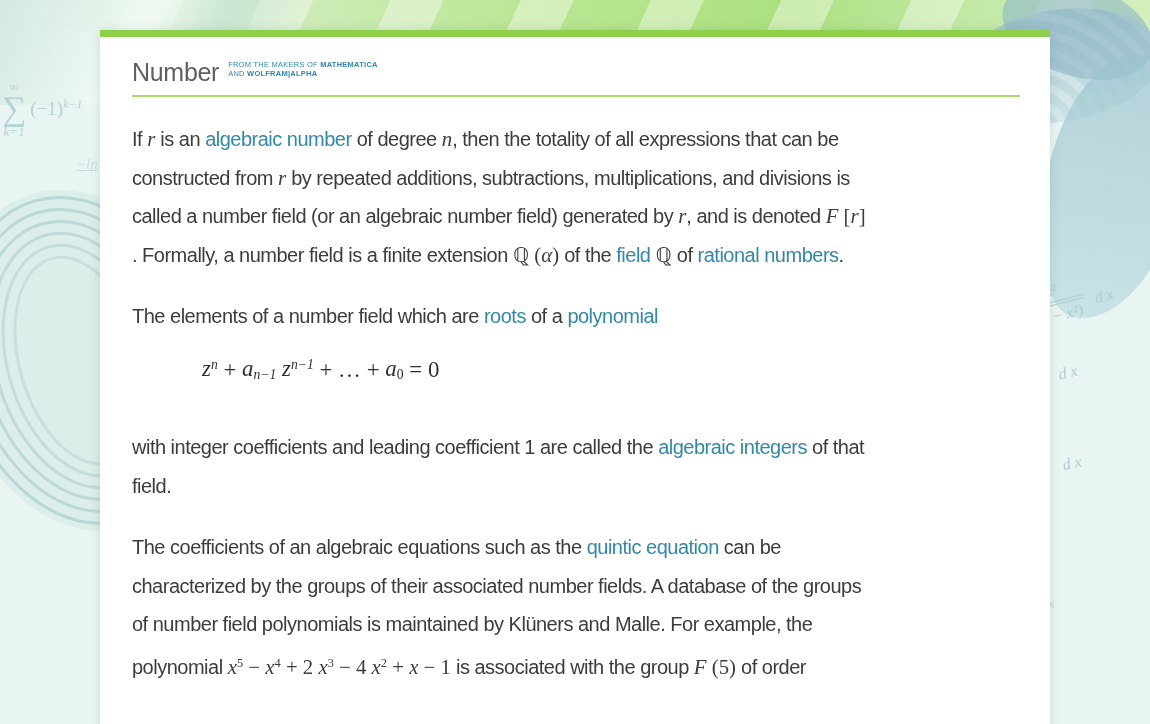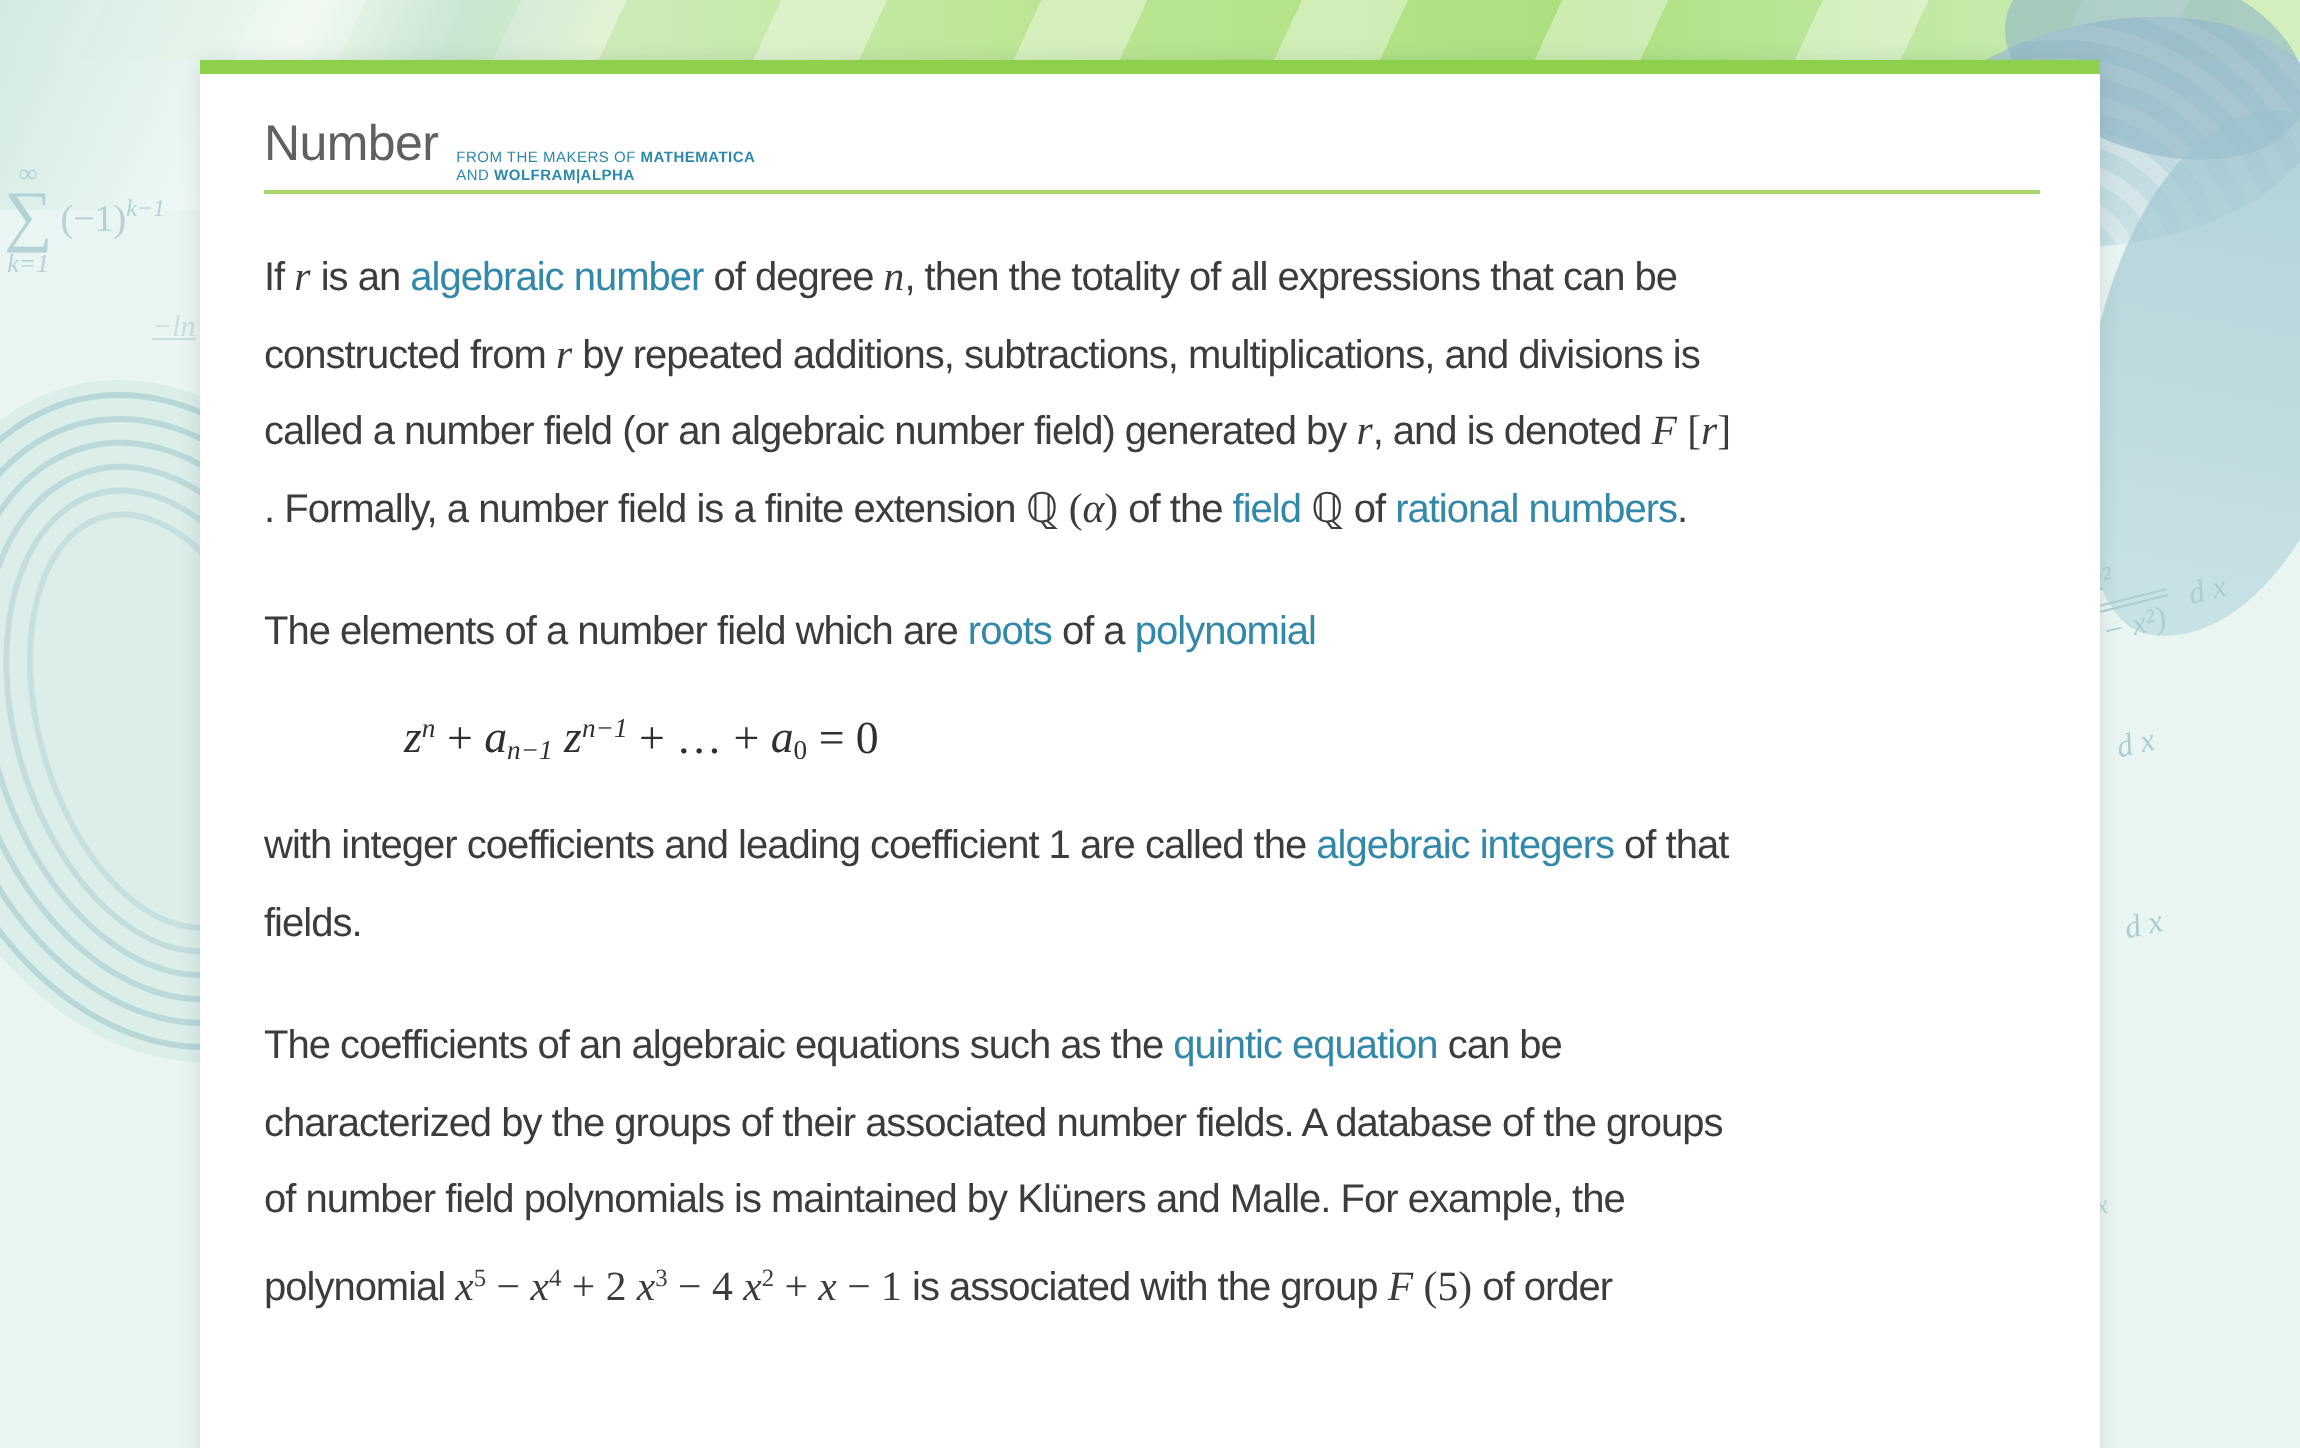--- a/index.html
+++ b/index.html
@@ -61,31 +61,31 @@
   .logo-row{display:flex;align-items:flex-start;margin-top:21px;height:32px;}
   .logo-wolfram{font-size:25px;color:#606060;letter-spacing:-.3px;}
   .logo-mw{font-size:25px;color:#2d89a9;font-weight:700;letter-spacing:-.3px;margin-left:7px;display:flex;align-items:center;}
   .globe{display:inline-block;width:19px;height:19px;border-radius:50%;margin:3px 1px 0 1px;
     background:
       linear-gradient(rgba(255,255,255,.9),rgba(255,255,255,.9)) 50% 35%/100% 1.5px no-repeat,
       linear-gradient(rgba(255,255,255,.9),rgba(255,255,255,.9)) 50% 65%/100% 1.5px no-repeat,
       linear-gradient(rgba(255,255,255,.9),rgba(255,255,255,.9)) 50% 50%/1.5px 100% no-repeat,
       radial-gradient(circle at 50% 50%, #2d89a9 0 60%, #23708c 100%);
     box-shadow:inset 0 0 0 1.5px #2d89a9;}
-  .tagline{margin-left:9px;margin-top:16px;font-size:7.5px;line-height:9px;color:#2d89a9;
+  .tagline{margin-left:9px;margin-top:2px;font-size:7.5px;line-height:9px;color:#2d89a9;
     letter-spacing:.25px;text-transform:uppercase;white-space:nowrap;}
   .tagline b{font-weight:700;}
   
   .page-title{margin:4px 0 0 0;font-size:45px;line-height:52px;font-weight:600;
     color:#3b7e96;letter-spacing:-.5px;}
   .title-rule{border:none;border-top:2px solid #a9d96c;margin:5px 0 0 0;}
   
   .article{color:#3c3c3c;font-size:20px;letter-spacing:-.5px;line-height:38.5px;}
   .article p{margin:23px 0 0 0;}
-  .article p.tight{margin-top:8px;}
+  .article p.tight{margin-top:32px;}
   a.wlink{color:#3288a8;text-decoration:none;cursor:pointer;}
   .mi{font-family:"Liberation Serif",serif;font-style:italic;font-size:1.04em;letter-spacing:0;}
   .mn{font-family:"Liberation Serif",serif;font-style:normal;font-size:1.04em;letter-spacing:0;}
   .m sup,.m sub{font-size:.62em;}
   .m sup{vertical-align:.55em;} .m sub{vertical-align:-.25em;}
   .equation{margin:8px 0 2px 70px;font-size:22px;line-height:42px;letter-spacing:0;color:#2f2f2f;}
 </style>
 </head>
 <body>
 
@@ -158,17 +158,17 @@
       <span>and </span><b>Wolfram|Alpha</b>
     </span>
   </div>
 
   <hr class="title-rule">
 
   <div class="article">
     <p><span class="tx">If </span><span class="mi m">r</span><span class="tx"> is an </span><a href="#" class="wlink">algebraic number</a><span class="tx"> of degree </span><span class="mi m">n</span><span class="tx">, then the totality of all expressions that can be</span><br><span class="tx">constructed from </span><span class="mi m">r</span><span class="tx"> by repeated additions, subtractions, multiplications, and divisions is</span><br><span class="tx">called a number field (or an algebraic number field) generated by </span><span class="mi m">r</span><span class="tx">, and is denoted </span><span class="mi m">F</span><span class="mn m"> [</span><span class="mi m">r</span><span class="mn m">]</span><br><span class="tx">. Formally, a number field is a finite extension </span><span class="mn m">ℚ (</span><span class="mi m">α</span><span class="mn m">)</span><span class="tx"> of the </span><a href="#" class="wlink">field</a><span class="tx"> </span><span class="mn m">ℚ</span><span class="tx"> of </span><a href="#" class="wlink">rational numbers</a><span class="tx">.</span></p>
     <p><span class="tx">The elements of a number field which are </span><a href="#" class="wlink">roots</a><span class="tx"> of a </span><a href="#" class="wlink">polynomial</a></p>
     <div class="equation"><span class="m"><span class="mi">z</span><sup class="mi">n</sup></span><span class="mn m"> + </span><span class="m"><span class="mi">a</span><sub class="mi">n−1</sub></span><span class="mn m"> </span><span class="m"><span class="mi">z</span><sup class="mi">n−1</sup></span><span class="mn m"> + … + </span><span class="m"><span class="mi">a</span><sub class="mn">0</sub></span><span class="mn m"> = 0</span></div>
-    <p class="tight"><span class="tx">with integer coefficients and leading coefficient 1 are called the </span><a href="#" class="wlink">algebraic integers</a><span class="tx"> of that</span><br><span class="tx">fields.</span></p>
+    <p class="tight"><span class="tx">with integer coefficients and leading coefficient 1 are called the </span><a href="#" class="wlink">algebraic integers</a><span class="tx"> of that</span><br><span class="tx">field.</span></p>
     <p><span class="tx">The coefficients of an algebraic equations such as the </span><a href="#" class="wlink">quintic equation</a><span class="tx"> can be</span><br><span class="tx">characterized by the groups of their associated number fields. A database of the groups</span><br><span class="tx">of number field polynomials is maintained by Klüners and Malle. For example, the</span><br><span class="tx">polynomial </span><span class="m"><span class="mi">x</span><sup class="mn">5</sup></span><span class="mn m"> − </span><span class="m"><span class="mi">x</span><sup class="mn">4</sup></span><span class="mn m"> + 2 </span><span class="m"><span class="mi">x</span><sup class="mn">3</sup></span><span class="mn m"> − 4 </span><span class="m"><span class="mi">x</span><sup class="mn">2</sup></span><span class="mn m"> + </span><span class="mi m">x</span><span class="mn m"> − 1</span><span class="tx"> is associated with the group </span><span class="mi m">F</span><span class="mn m"> (5)</span><span class="tx"> of order</span><br></p>
   </div>
 
 </div>
 
 </body></html>

